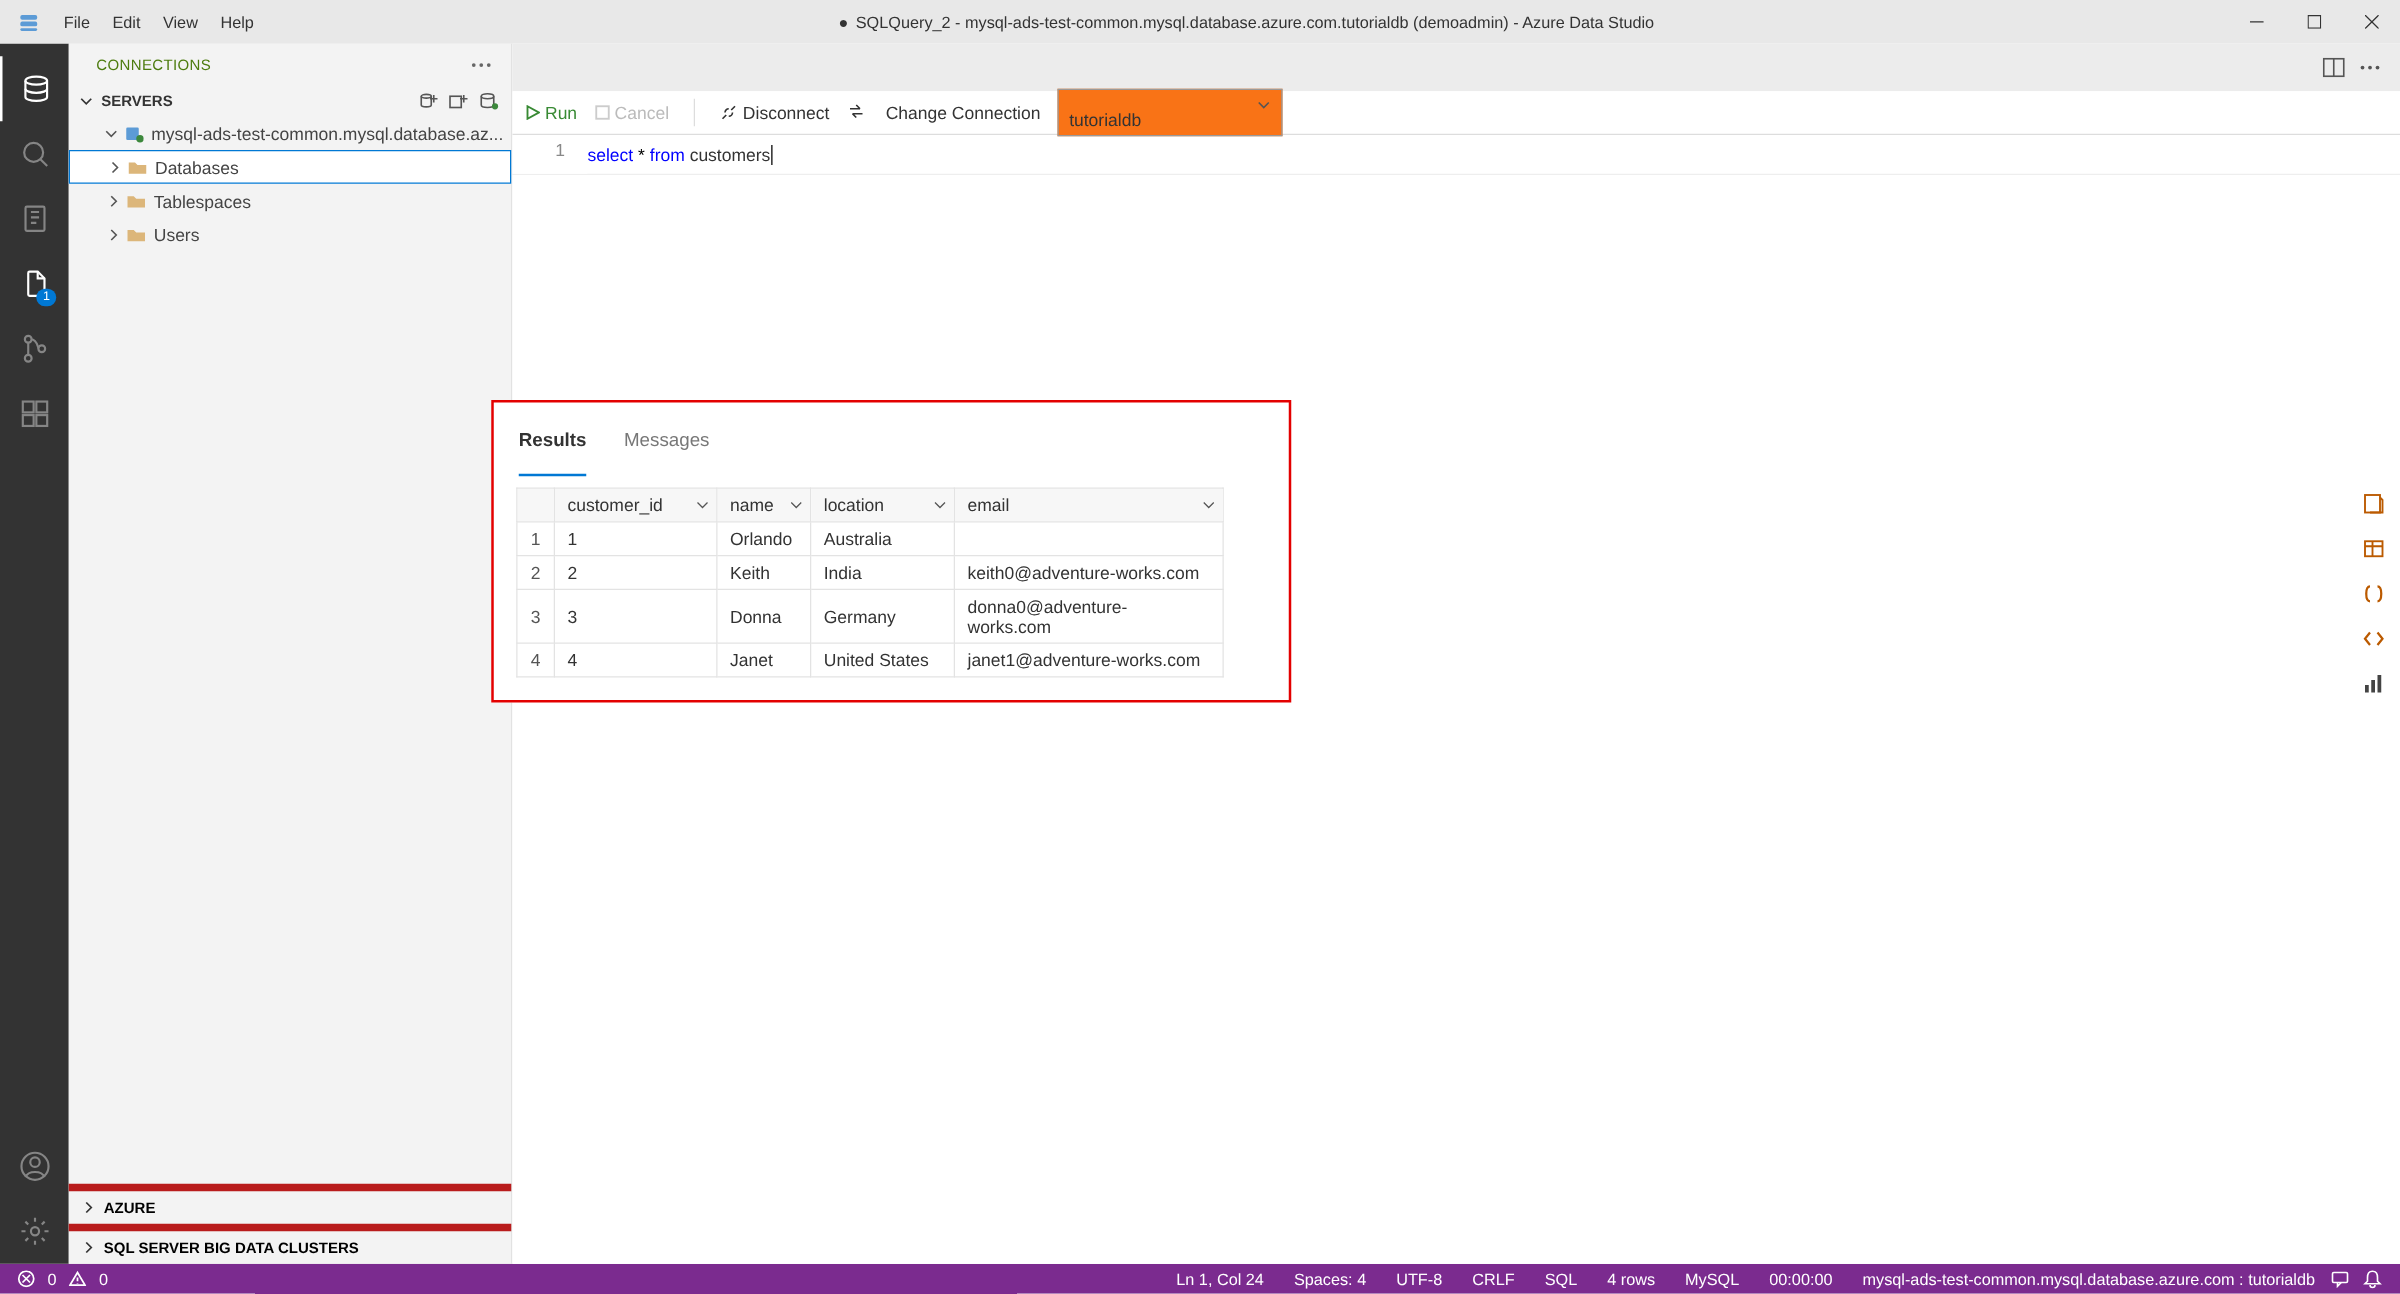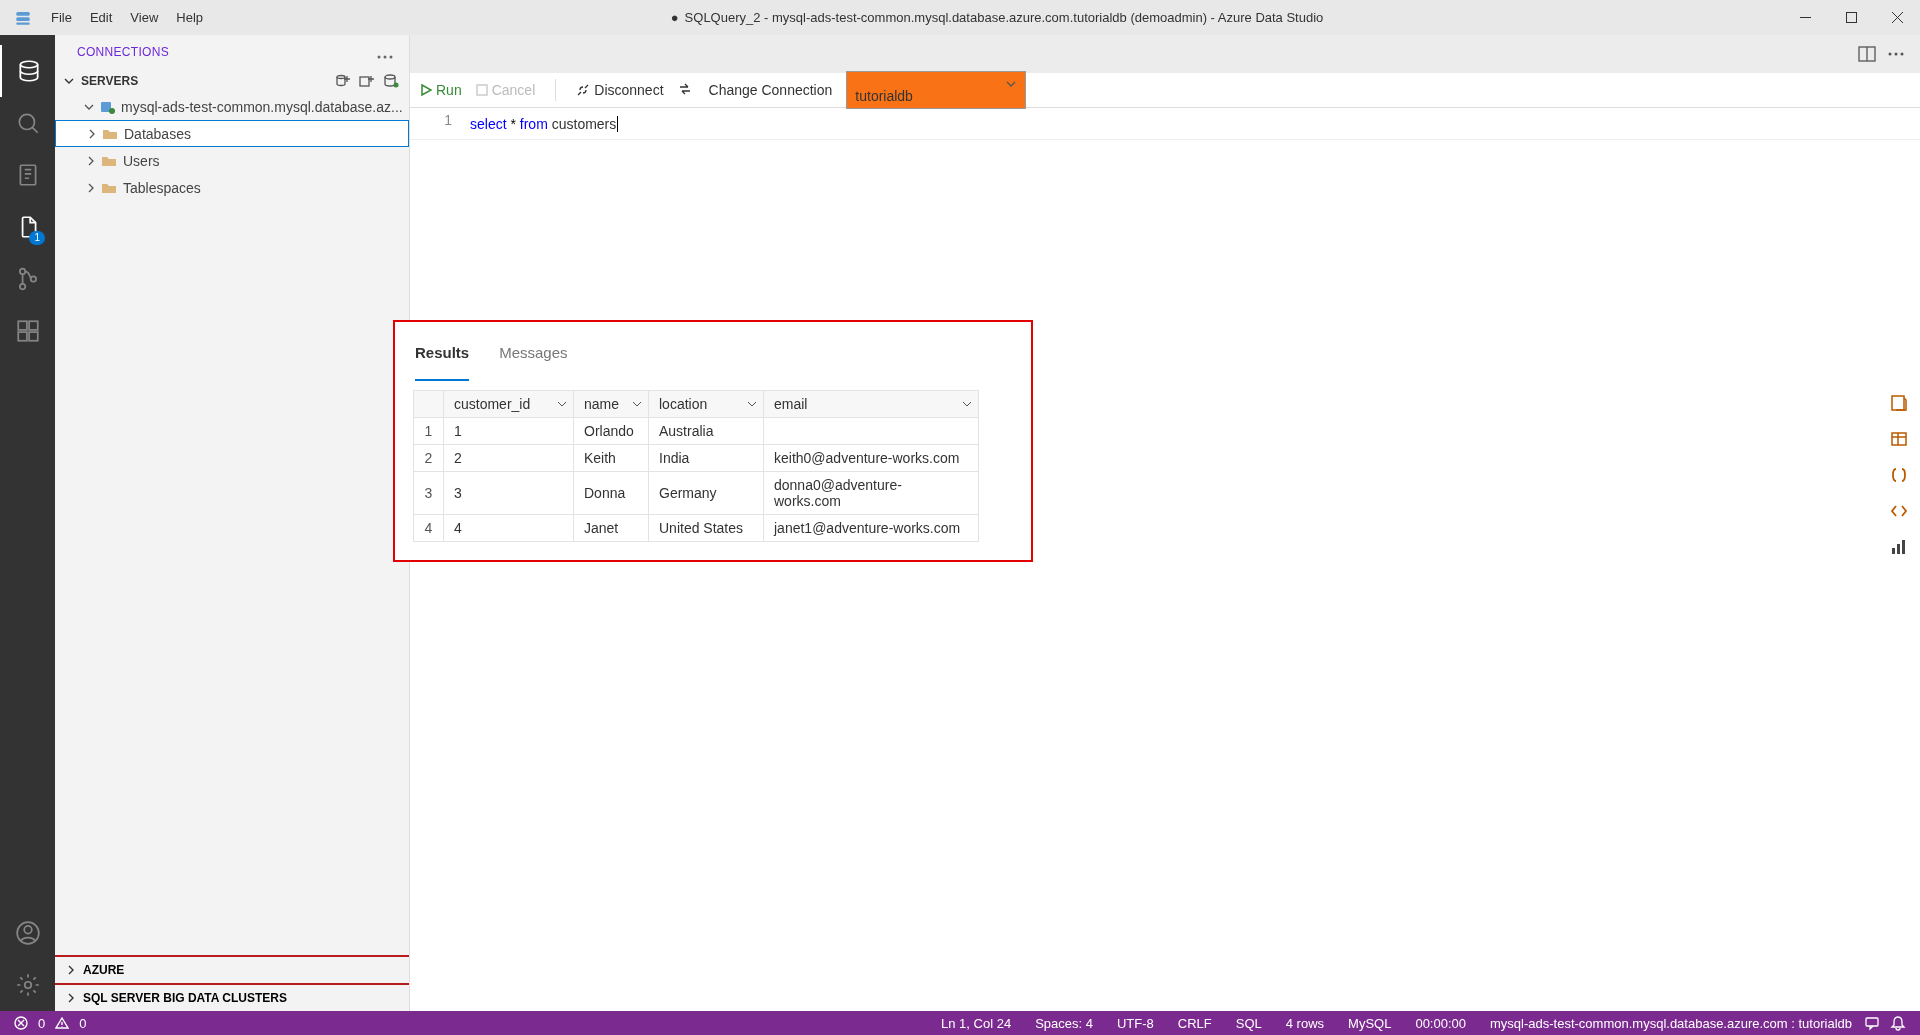--- a/index.html
+++ b/index.html
@@ -22,33 +22,33 @@
 .activitybar .act-item { width: 55px; height: 52px; display: flex; align-items: center; justify-content: center; position: relative; }
 .activitybar .act-item.active { border-left: 2px solid #fff; }
 .activitybar svg { stroke: #858585; fill: none; }
 .activitybar .act-item.active svg { stroke: #fff; }
 .activitybar .act-item.white svg { stroke: #fff; }
 .activitybar .spacer { flex: 1; }
 .badge { position: absolute; right: 10px; bottom: 8px; background: #0078d4; color: #fff; border-radius: 8px; font-size: 10px; padding: 0 5px; line-height: 14px; }
 
 
 .sidebar { width: 355px; background: #f3f3f3; border-right: 1px solid #ddd; display: flex; flex-direction: column; }
-.sidebar-header { display: flex; justify-content: space-between; align-items: flex-end; padding: 10px 16px 10px 22px; font-size: 12px; color: #6d28d9; letter-spacing: 0.3px; }
+.sidebar-header { display: flex; justify-content: space-between; align-items: center; padding: 10px 16px 10px 22px; font-size: 12px; color: #4d7c0f; letter-spacing: 0.3px; }
 .section-header { display: flex; justify-content: space-between; align-items: center; padding: 4px 10px 4px 8px; font-size: 12px; font-weight: 700; color: #333; }
 .section-header .sh-left { display: flex; align-items: center; gap: 6px; }
 .section-actions { display: flex; gap: 8px; }
 .tree { font-size: 14px; color: #444; flex:1; }
 .tree-row { display: flex; align-items: center; height: 27px; padding-left: 18px; }
 .tree-row.level1 { padding-left: 26px; }
 .tree-row.level2 { padding-left: 28px; }
 .tree-row.selected { background: #fff; border: 1px solid #0078d4; }
 .tree-twisty { width: 16px; display:flex; align-items:center; justify-content:center; }
 .tree-icon { margin: 0 6px 0 2px; display:flex; align-items:center; }
 .tree-label { white-space: nowrap; overflow: hidden; text-overflow: ellipsis; }
-.sidebar-footer .sect { border-top: 2px solid #b91c1c; padding: 6px 10px; font-size: 12px; font-weight: 700; display:flex; align-items:center; gap:6px;}
+.sidebar-footer .sect { border-top: 6px solid #b91c1c; padding: 6px 10px; font-size: 12px; font-weight: 700; display:flex; align-items:center; gap:6px;}
 
 
 .editor-area { flex: 1; display: flex; flex-direction: column; background: #fff; min-width:0;}
 .tabs-row { display: flex; align-items: center; height: 38px; background: #ececec; padding-right: 8px; }
 .tab { display: flex; align-items: center; gap: 8px; padding: 0 14px; height: 100%; background: #fff; border-right: 1px solid #ddd; font-size: 14px; color: #333; }
 .tab .tab-dot { width: 8px; height: 8px; background: #333; border-radius: 50%; margin-left: 6px; }
 .tabs-spacer { flex: 1; }
 .tabs-actions { display:flex; gap:12px; padding-right:8px; }
 
 .query-toolbar { display: flex; align-items: center; height: 35px; background: #fff; border-bottom: 1px solid #ddd; padding-left: 10px; gap: 14px; font-size: 14px; color: #333; }
@@ -266,34 +266,34 @@
         <span class="tree-twisty ico">
             <svg width="12" height="12" viewBox="0 0 12 12">
               <path d="M4 2 L8 6 L4 10" fill="none" stroke="#555" stroke-width="1.3"></path>
             </svg>
           </span>
         <span class="tree-icon ico">
             <svg width="16" height="14" viewBox="0 0 16 14">
               <path d="M1 3 L1 12 L15 12 L15 5 L8 5 L6 3 Z" fill="#dcb67a"></path>
             </svg>
           </span>
-        <span class="tree-label">Users</span>
+        <span class="tree-label">Tablespaces</span>
       </div>
       <div class="tree-row level2">
         <span class="tree-twisty ico">
             <svg width="12" height="12" viewBox="0 0 12 12">
               <path d="M4 2 L8 6 L4 10" fill="none" stroke="#555" stroke-width="1.3"></path>
             </svg>
           </span>
         <span class="tree-icon ico">
             <svg width="16" height="14" viewBox="0 0 16 14">
               <path d="M1 3 L1 12 L15 12 L15 5 L8 5 L6 3 Z" fill="#dcb67a"></path>
             </svg>
           </span>
-        <span class="tree-label">Tablespaces</span>
+        <span class="tree-label">Users</span>
       </div>
     </div>
     <div class="sidebar-footer">
       <div class="sect">
         <span class="ico">
             <svg width="12" height="12" viewBox="0 0 12 12">
               <path d="M4 2 L8 6 L4 10" fill="none" stroke="#333" stroke-width="1.4"></path>
             </svg>
           </span>
         <span>AZURE</span>

